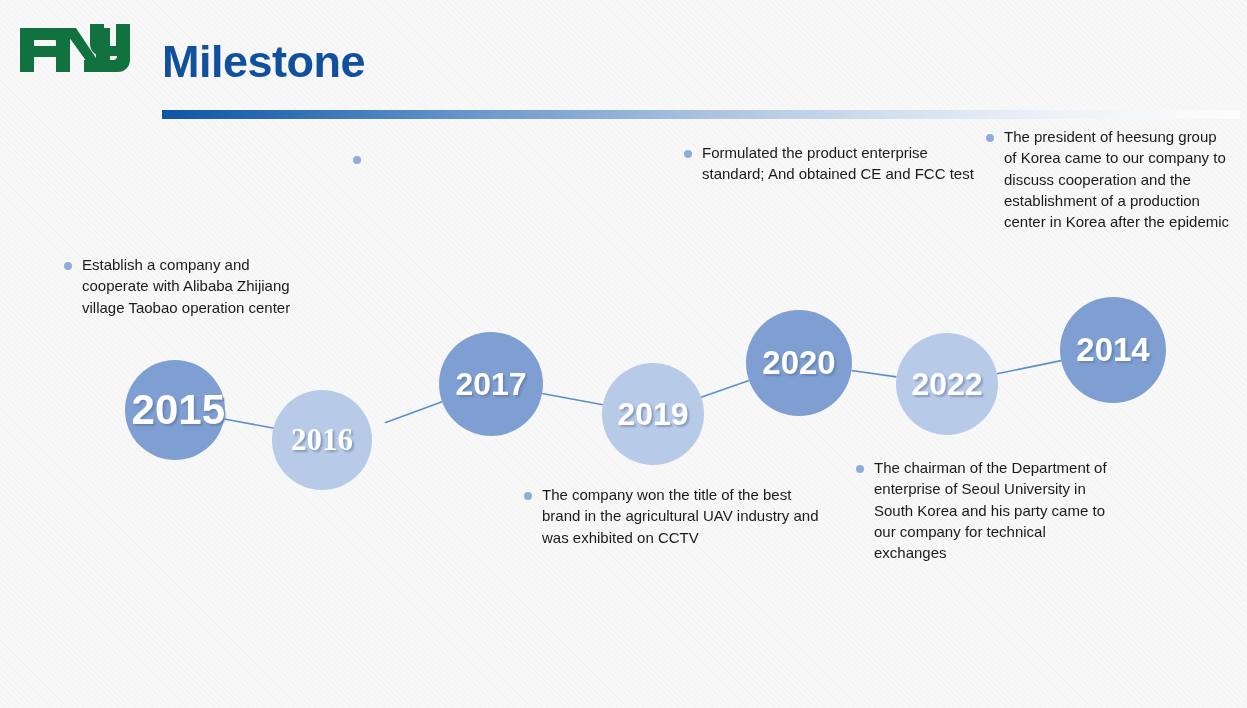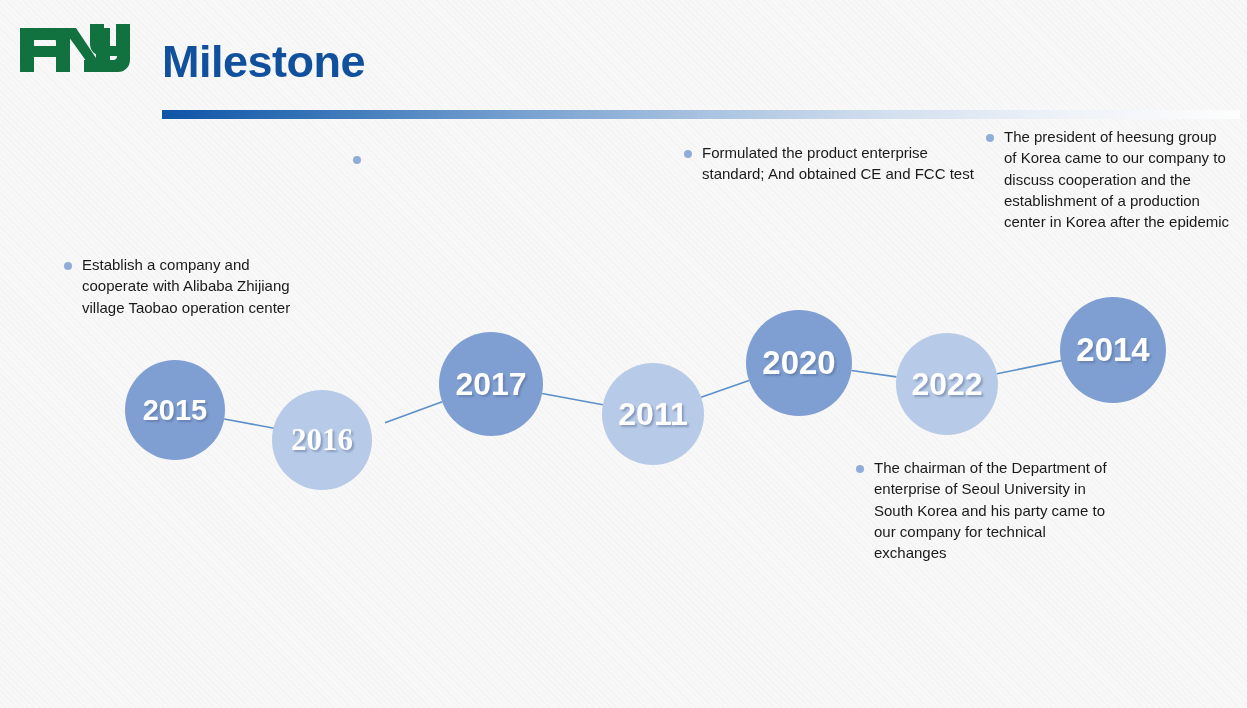--- a/index.html
+++ b/index.html
@@ -138,31 +138,31 @@
   <svg id="connector-svg">
       <line x1="224.17407327738448" y1="419.05044293448793" x2="288.8259267226155" y2="430.94955706551207" stroke="#5b8fc9" stroke-width="1.6"></line>
       <line x1="384.9537269758853" y1="422.81432215261714" x2="442.16812394507934" y2="401.87310496127816" stroke="#5b8fc9" stroke-width="1.6"></line>
       <line x1="542.1306642591919" y1="393.46864152948" x2="602.8526177457925" y2="404.71344773070234" stroke="#5b8fc9" stroke-width="1.6"></line>
       <line x1="701.1470497048748" y1="397.1815100345985" x2="748.9648306988555" y2="380.47803859149565" stroke="#5b8fc9" stroke-width="1.6"></line>
       <line x1="851.4743908173655" y1="370.4456905889505" x2="896.5057748738558" y2="376.8352788672363" stroke="#5b8fc9" stroke-width="1.6"></line>
       <line x1="996.962773826712" y1="373.76666078248064" x2="1061.0779017094953" y2="360.6346466378142" stroke="#5b8fc9" stroke-width="1.6"></line>
     </svg>
 
   <div id="nodes-layer">
-      <div class="node node-dark" style="left: 125px; top: 360px; width: 100px; height: 100px; font-size: 29px;">
+      <div class="node node-dark" style="left: 125px; top: 360px; width: 100px; height: 100px; font-size: 42px; justify-content: flex-end;">
         <span>2015</span>
       </div>
       <div class="node node-light" style="left: 272px; top: 390px; width: 100px; height: 100px; font-size: 31px; font-family: Liberation Serif, serif;">
         <span>2016</span>
       </div>
       <div class="node node-dark" style="left: 439px; top: 332px; width: 104px; height: 104px; font-size: 32px; text-align: center;">
         <span>2017</span>
       </div>
       <div class="node node-light" style="left: 602px; top: 363px; width: 102px; height: 102px; font-size: 32px;">
-        <span>2011</span>
+        <span>2019</span>
       </div>
       <div class="node node-dark" style="left: 746px; top: 310px; width: 106px; height: 106px; font-size: 33px;">
         <span>2020</span>
       </div>
       <div class="node node-light" style="left: 896px; top: 333px; width: 102px; height: 102px; font-size: 32px;">
         <span>2022</span>
       </div>
       <div class="node node-dark" style="left: 1060px; top: 297px; width: 106px; height: 106px; font-size: 33px;">
         <span>2014</span>
       </div>
@@ -170,20 +170,23 @@
 
   <div class="note" id="note-2015" style="left:64px; top:254px; width:250px;">
       <div class="note-item"><span class="note-bullet"></span><span>Establish a company and  cooperate with Alibaba Zhijiang village Taobao operation center</span></div>
     </div>
 
 
   <div class="note" id="note-2017" style="left:353px; top:148px; width:296px;">
       <div class="note-item"><span class="note-bullet"></span></div>
     </div>
 
+  <div class="note" id="note-2018" style="left:524px; top:484px; width:300px;">
+      <div class="note-item"><span class="note-bullet"></span><span>The company won the title of the best brand in the agricultural UAV industry and was exhibited on CCTV</span></div>
+    </div>
 
   <div class="note" id="note-2020" style="left:684px; top:142px; width:295px;">
       <div class="note-item"><span class="note-bullet"></span><span>Formulated the product enterprise standard; And obtained CE and FCC test</span></div>
     </div>
 
   <div class="note" id="note-2021" style="left:856px; top:457px; width:262px;">
       <div class="note-item"><span class="note-bullet"></span><span>The chairman of the Department of enterprise of Seoul University in South Korea and his party came to our company for technical exchanges</span></div>
     </div>
 
   <div class="note" id="note-2022" style="left:986px; top:126px; width:244px;">

